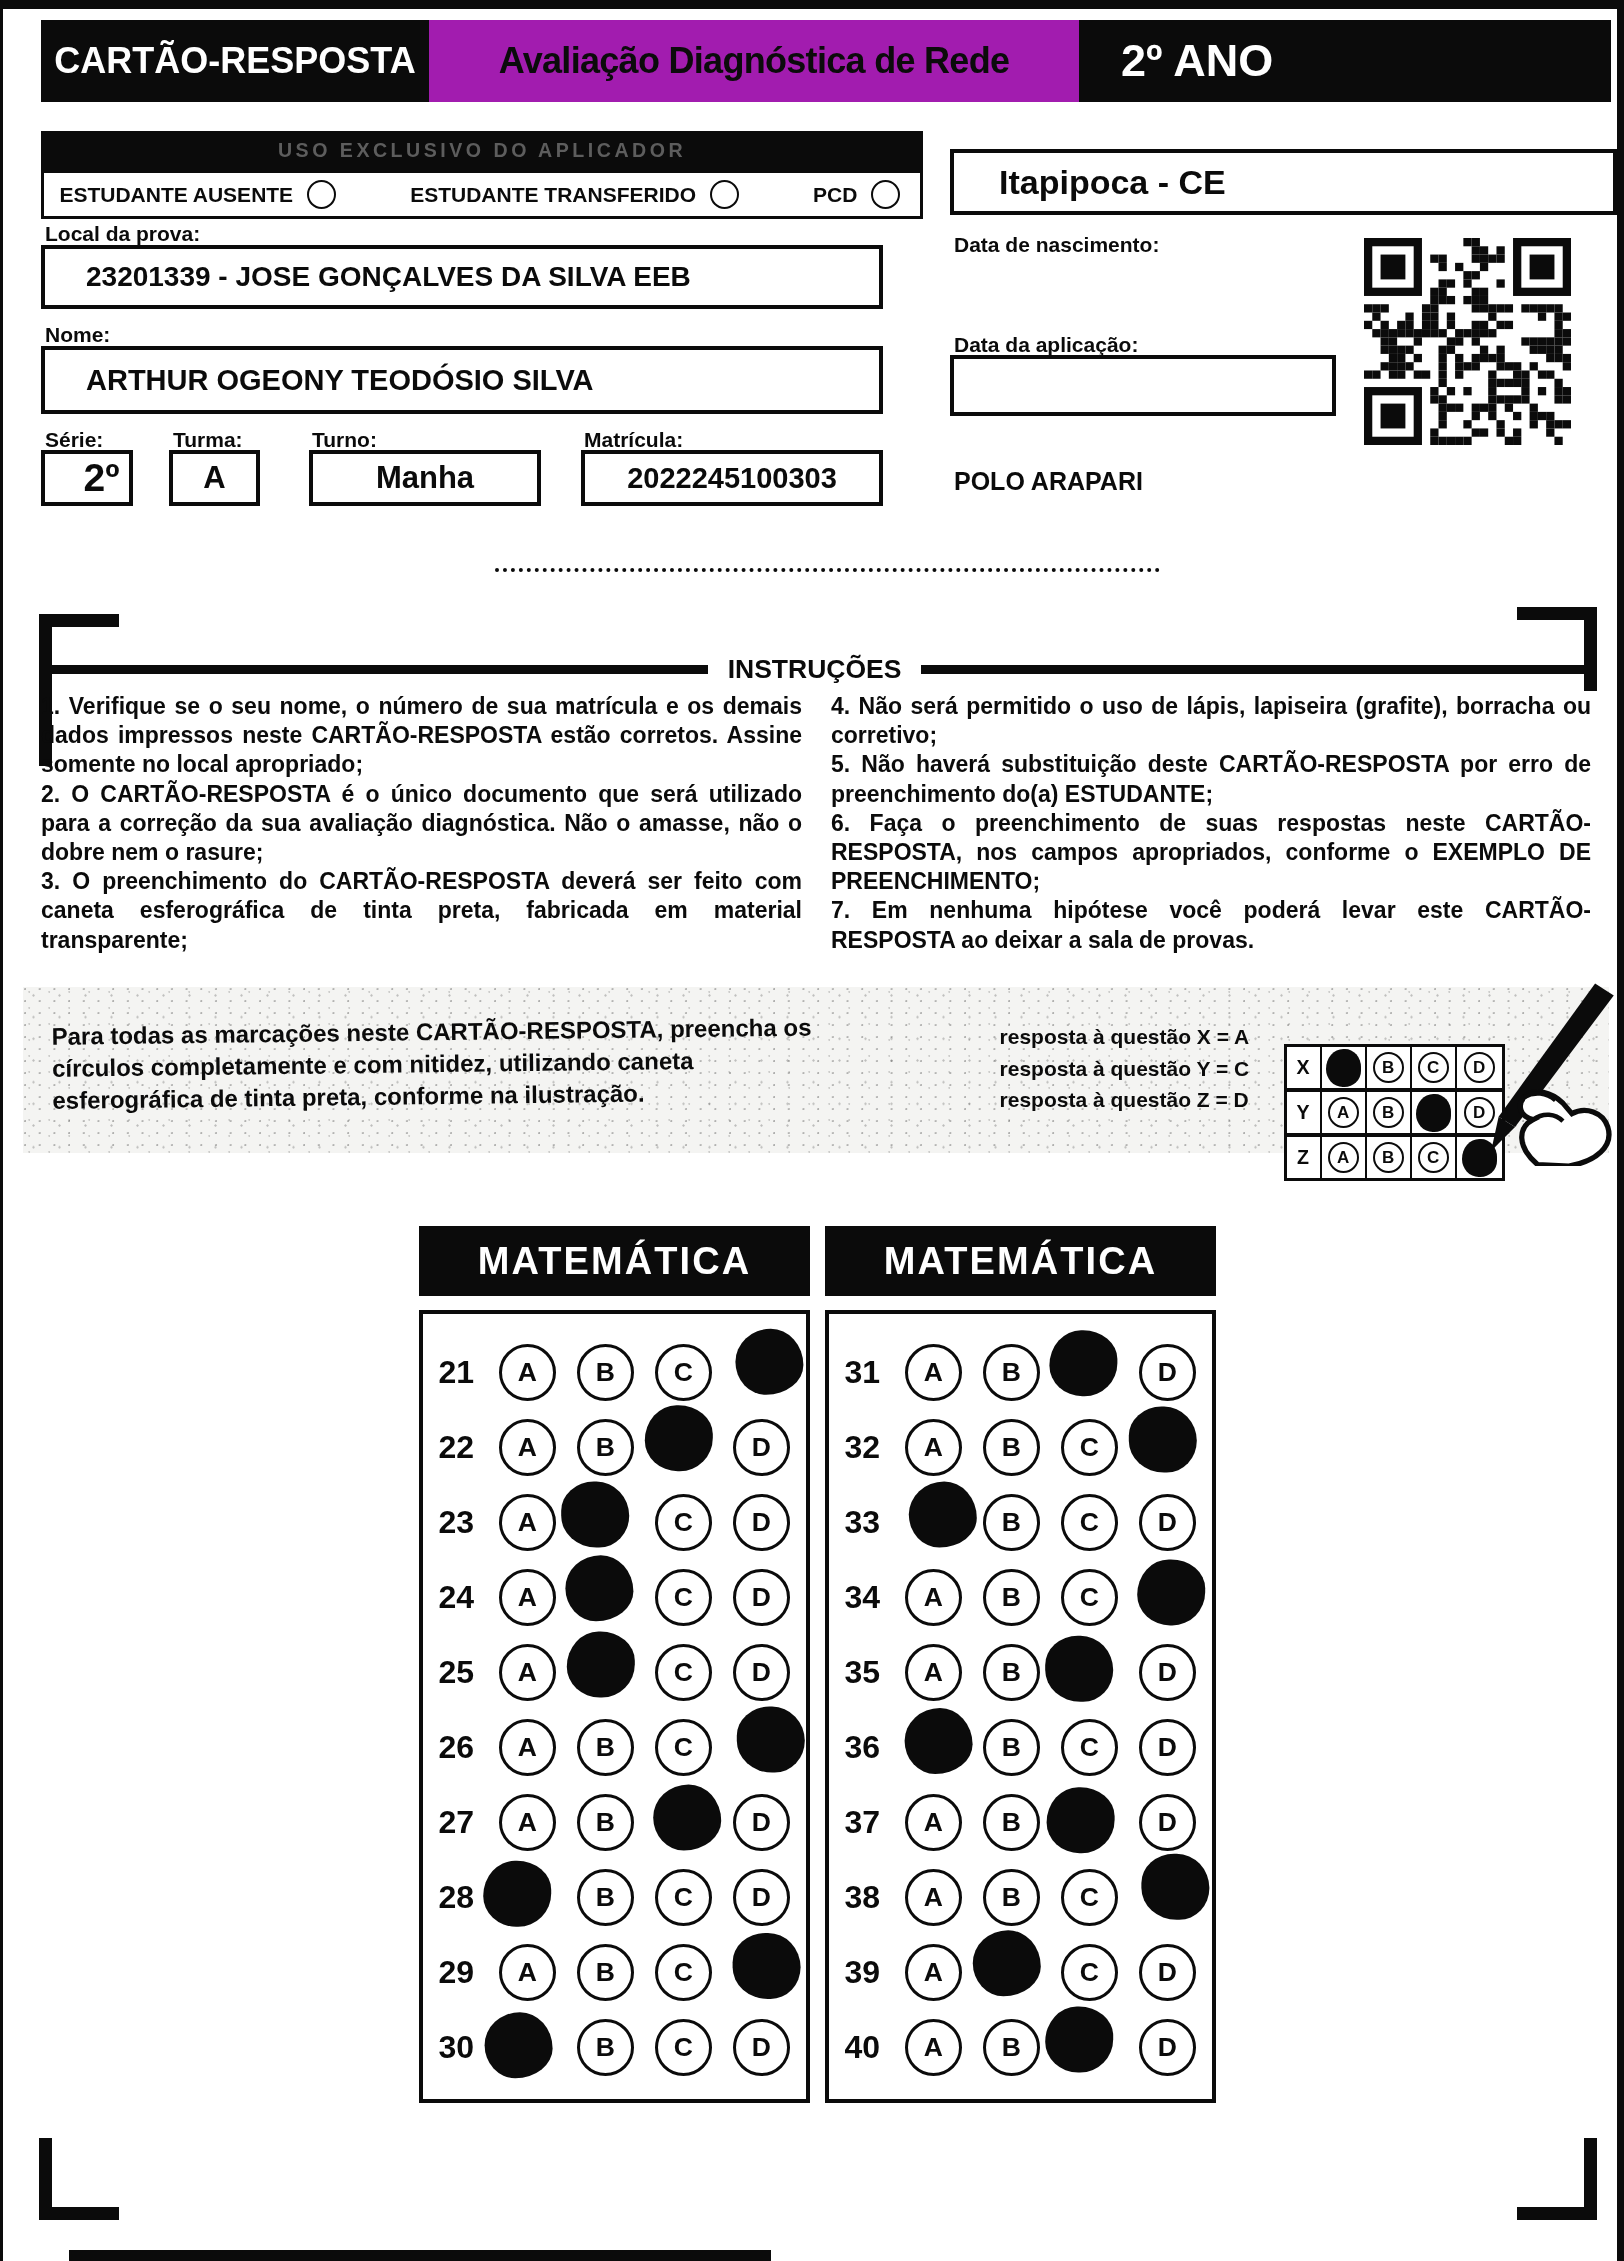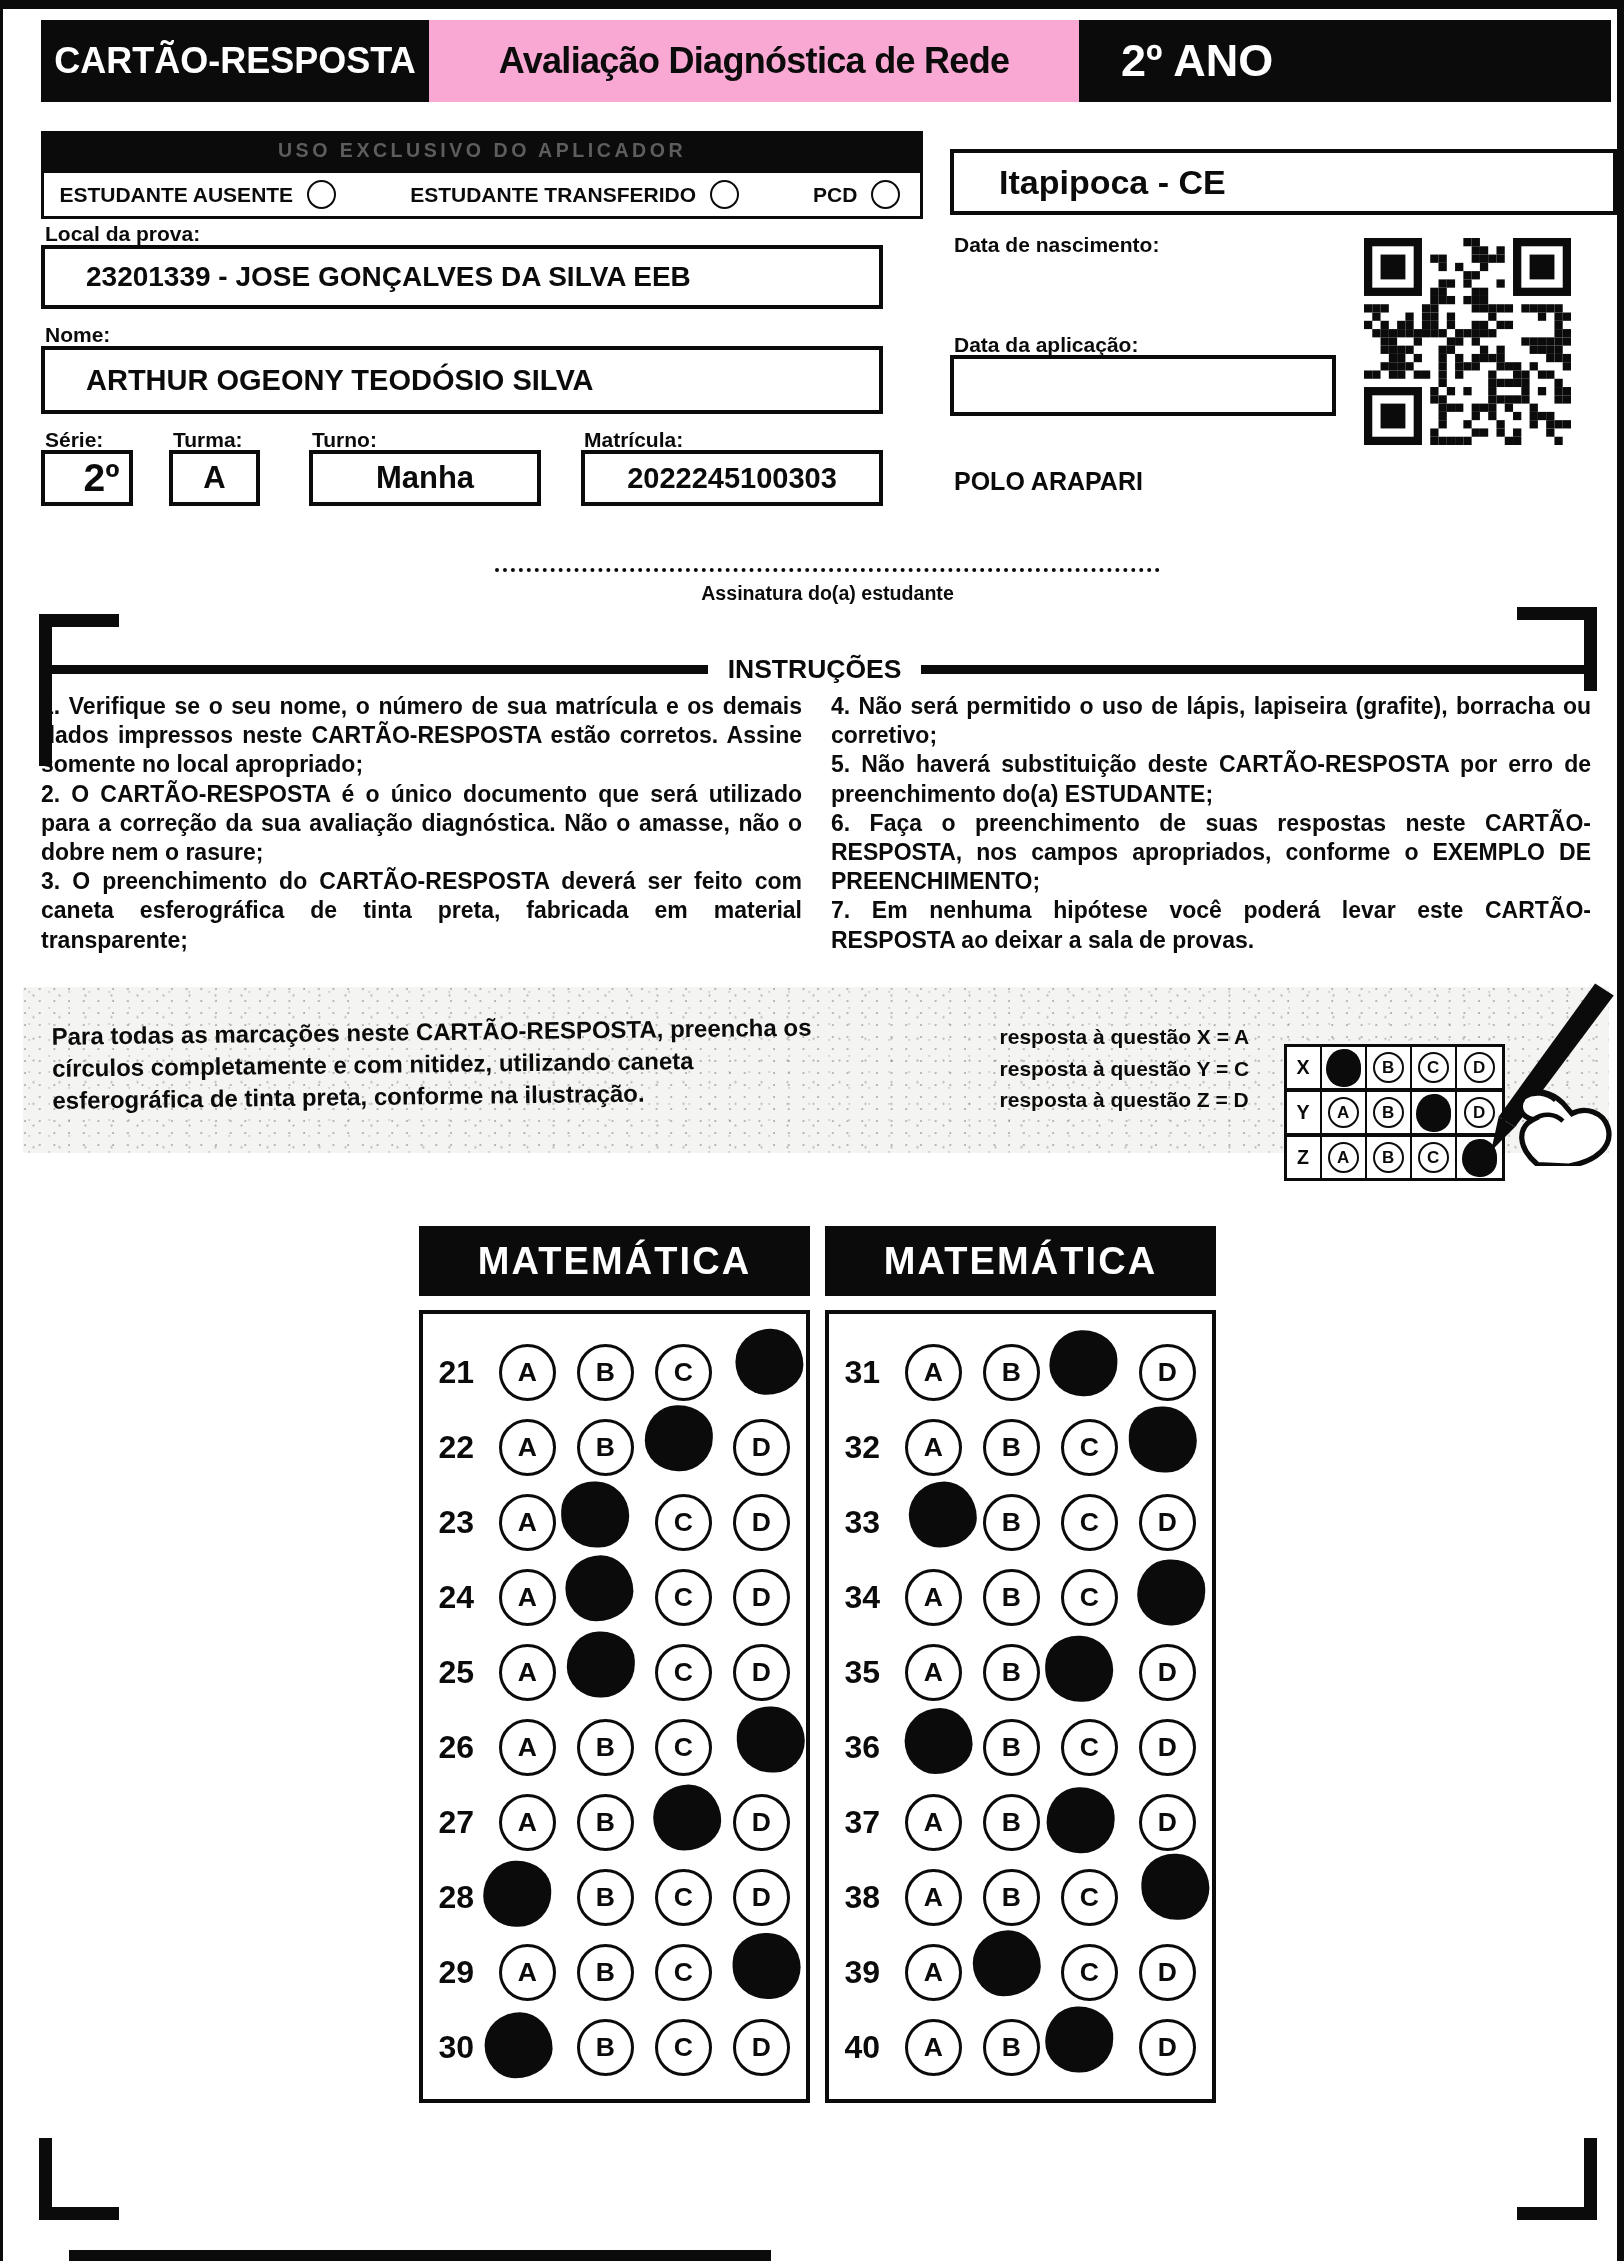--- a/index.html
+++ b/index.html
@@ -13,21 +13,21 @@
     border-top: 9.8px solid #0b0b0b;
     border-right: 8.4px solid #0b0b0b;
     border-left: 3.5px solid #0b0b0b;
     overflow: hidden;
   }
   .abs { position:absolute; }
 
   
   #header { left:38px; top:11.2px; width:1570px; height:82px; display:flex; }
   .hdr-black { background:#0b0b0b; color:#fff; display:flex; align-items:center; justify-content:center; }
-  .hdr-white { background:#f9a8d4; color:#0b0b0b; display:flex; align-items:center; justify-content:center; }
+  .hdr-white { background:#a21caf; color:#0b0b0b; display:flex; align-items:center; justify-content:center; }
   #hdr-left  { width:388px; font-size:36px; font-weight:700; letter-spacing:0px; }
   #hdr-mid   { width:650px; font-size:36px; font-weight:700; letter-spacing:-0.7px; }
   #hdr-right { flex:1; justify-content:flex-start; padding-left:42px; font-size:45px; font-weight:700; }
 
   
   #uso-bar { left:38px; top:122px; width:882px; height:39px; background:#0b0b0b;
              display:flex; align-items:center; justify-content:center;
              color:#5d5d5d; font-size:19.6px; font-weight:700; letter-spacing:3.5px; }
   #status-row { left:38px; top:161px; width:882px; height:49px; border:3.5px solid #0b0b0b;
                 display:flex; align-items:center; justify-content:space-between;
@@ -388,21 +388,20 @@
       <rect x="2" y="2" width="3" height="3" fill="#0b0b0b"></rect>
       <rect x="18" y="0" width="7" height="7" fill="#0b0b0b"></rect>
       <rect x="19" y="1" width="5" height="5" fill="#ffffff"></rect>
       <rect x="20" y="2" width="3" height="3" fill="#0b0b0b"></rect>
       <rect x="0" y="18" width="7" height="7" fill="#0b0b0b"></rect>
       <rect x="1" y="19" width="5" height="5" fill="#ffffff"></rect>
       <rect x="2" y="20" width="3" height="3" fill="#0b0b0b"></rect>
     </svg>
 
   <div id="sig-line" class="abs"></div>
-  <div id="sig-label" class="abs">Assinatura do(a) estudante</div>
 
   <div id="corner-tl" class="corner"></div>
   <div id="corner-tr" class="corner"></div>
   <div id="corner-bl" class="corner"></div>
   <div id="corner-br" class="corner"></div>
 
   <div id="inst-head" class="abs">
     <div class="inst-rule"></div>
     <div id="inst-title">INSTRUÇÕES</div>
     <div class="inst-rule"></div>

